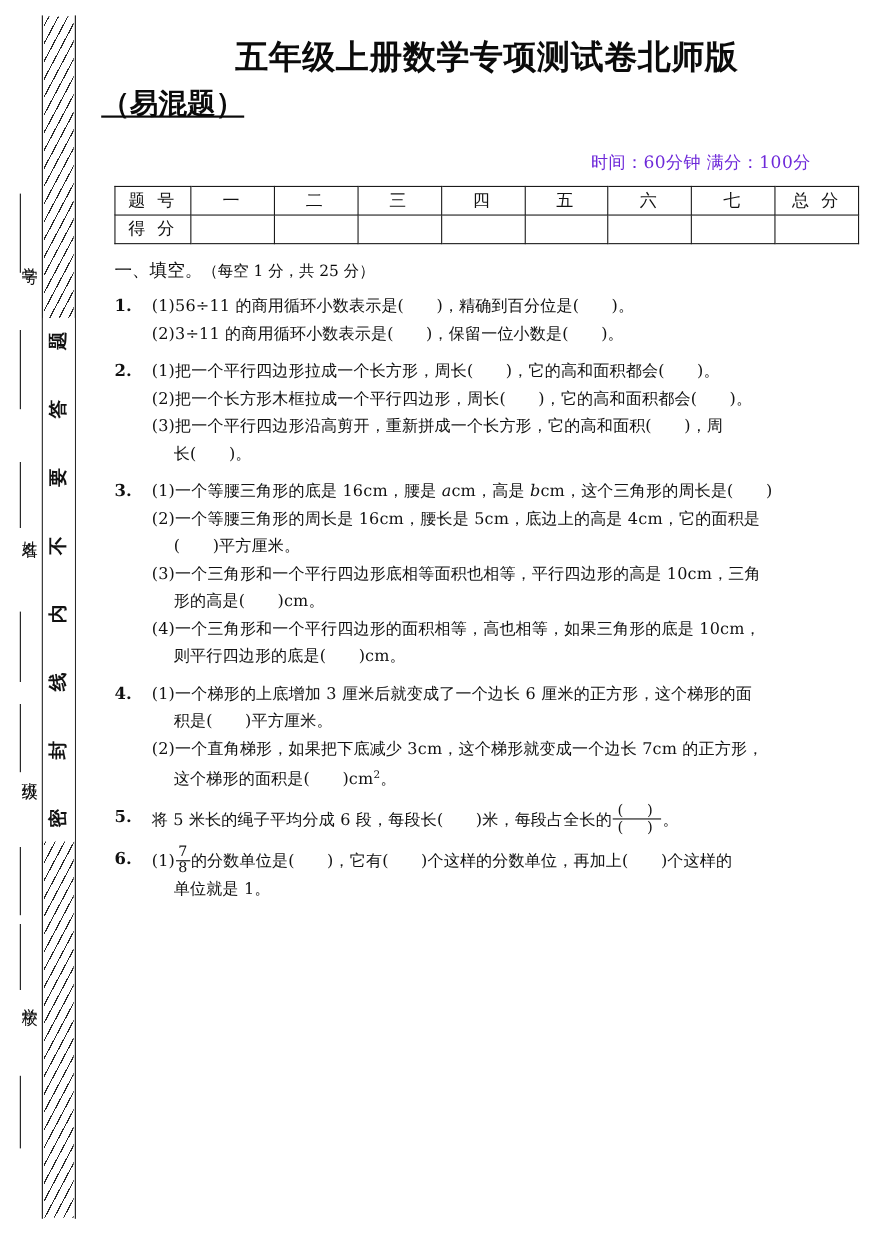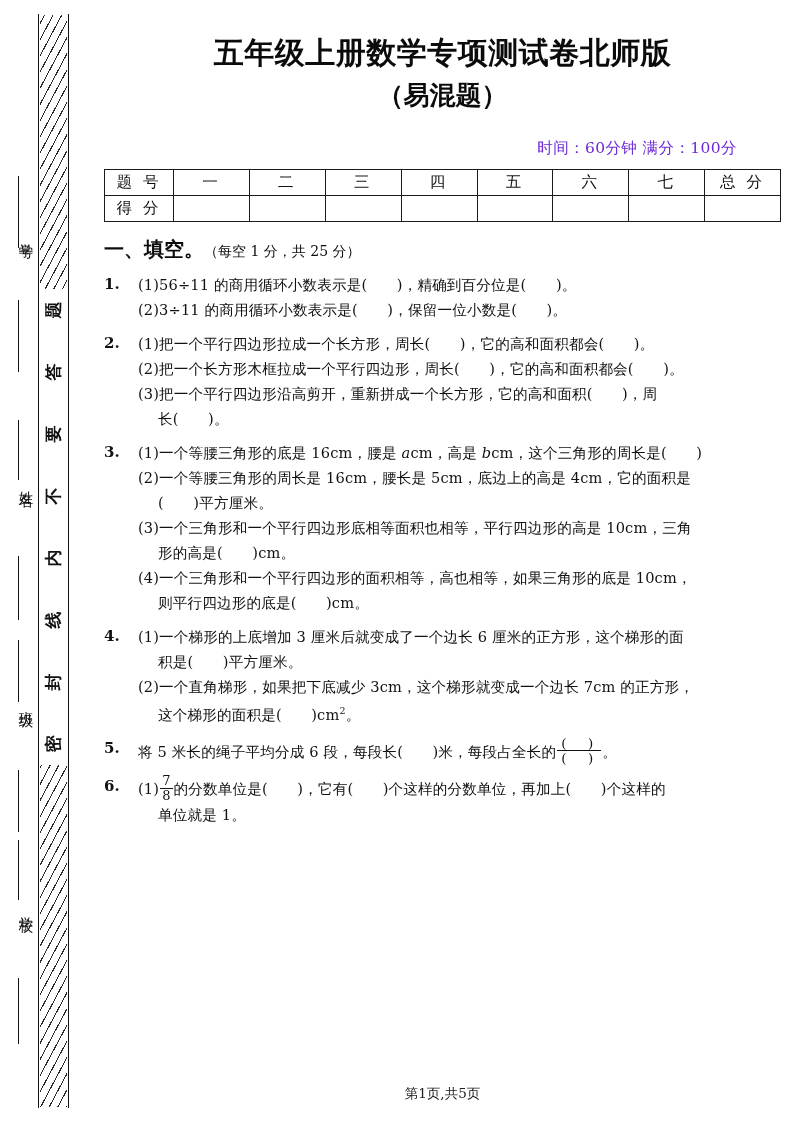--- a/index.html
+++ b/index.html
@@ -103,25 +103,25 @@
     text-align: center;
     font-size: 30px;
     font-weight: bold;
     letter-spacing: 0.5px;
     line-height: 1.26;
     color: #0b0b0b;
     font-family: "DejaVu Serif", "Liberation Serif", serif;
   }
   #exam-subtitle {
     margin: 8px 0 0 0;
-    text-align: center;
     font-size: 26px;
     font-weight: bold;
     line-height: 1.22;
     color: #0b0b0b;
+    text-decoration: underline;
   }
 
   #exam-meta {
     margin: 26px 56px 0 0;
     text-align: right;
     font-size: 15.5px;
     color: #6d28d9;
     letter-spacing: 0.4px;
   }
 
@@ -146,22 +146,22 @@
   }
   table#score-table td.hdr-label { width: 68px; }
 
   
   .section-head {
     margin: 14px 0 0 12px;
     font-size: 15.5px;
     color: #0b0b0b;
   }
   .section-head .sec-title {
-    font-weight: bold;
-    font-size: 20px;
+    font-weight: normal;
+    font-size: 16px;
   }
   .section-head .sec-points {
     font-weight: normal;
     font-size: 14px;
   }
 
   
   .q-block { margin: 9px 0 0 0; }
   .q-line {
     position: relative;
@@ -312,14 +312,13 @@
       </div>
       <div class="q-block">
         <div class="q-line sub"><span class="q-num">5.</span><span>将 5 米长的绳子平均分成 6 段，每段长(　　)米，每段占全长的<span class="frac wide"><span class="num">(　)</span><span class="den">(　)</span></span>。</span></div>
       </div>
       <div class="q-block">
         <div class="q-line sub"><span class="q-num">6.</span><span>(1)<span class="frac"><span class="num">7</span><span class="den">8</span></span>的分数单位是(　　)，它有(　　)个这样的分数单位，再加上(　　)个这样的</span></div>
         <div class="q-line cont"><span>单位就是 1。</span></div>
       </div>
     </div>
 
-  <div id="page-footer">第1页,共5页</div>
 </div>
 
 </body></html>

